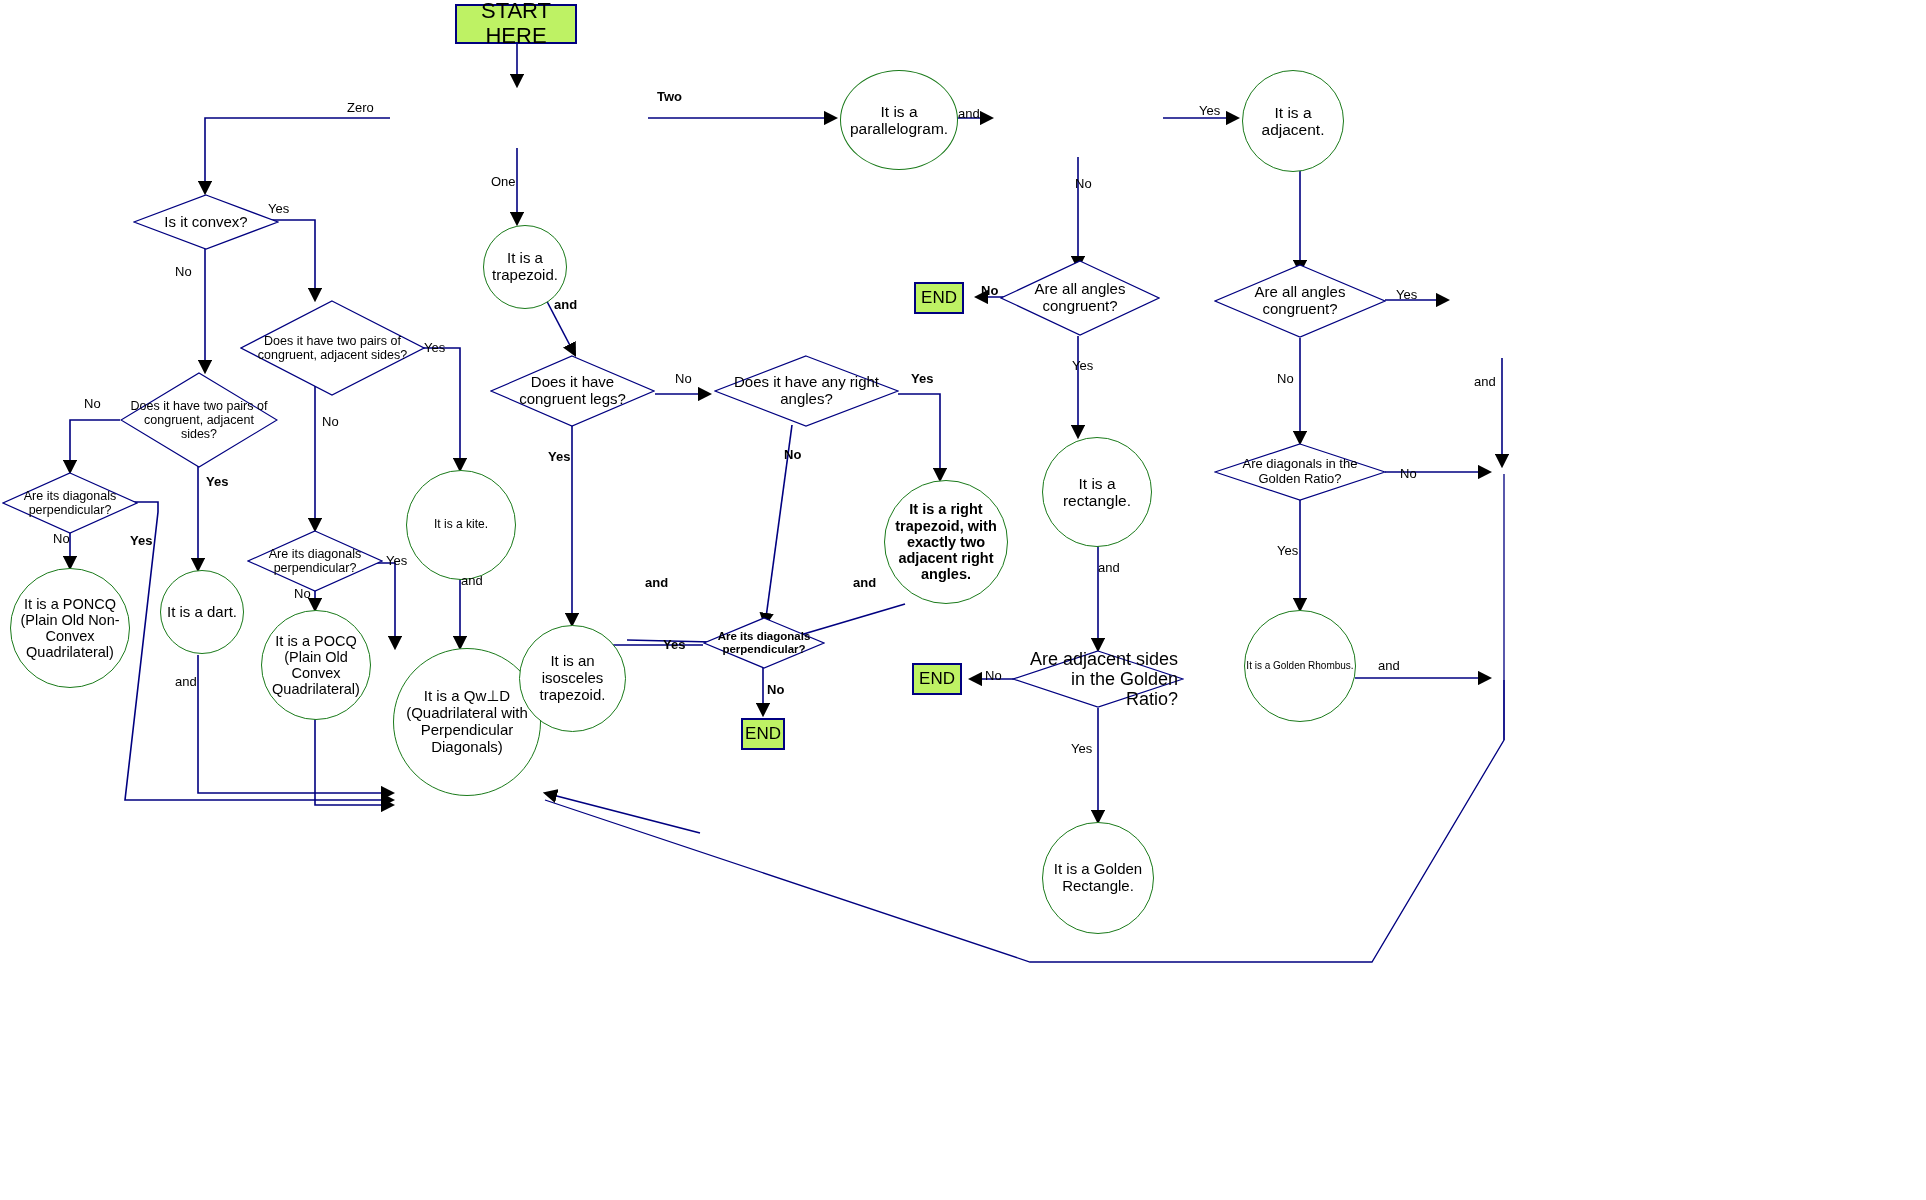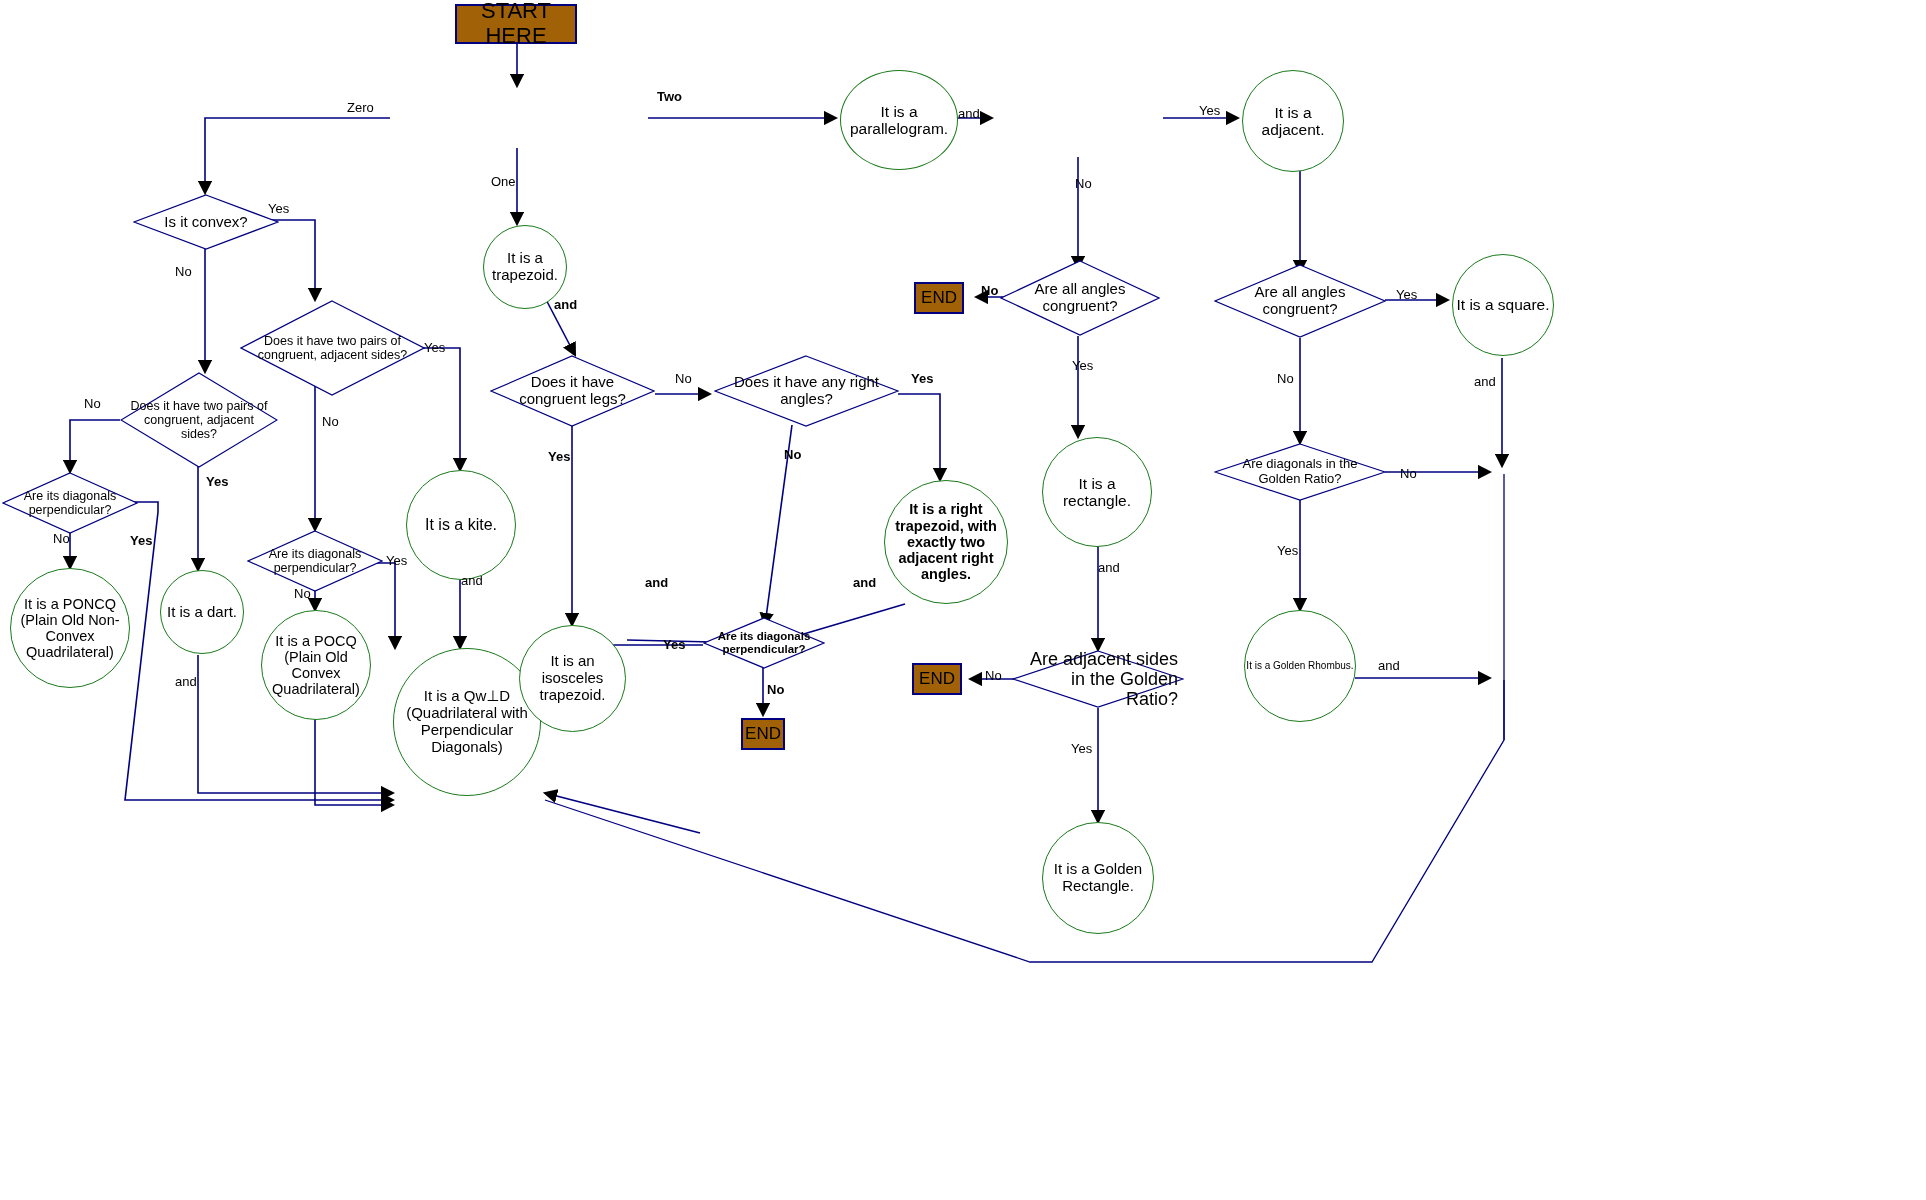--- a/index.html
+++ b/index.html
@@ -3,21 +3,21 @@
 <meta charset="utf-8">
 <style>
   html,body{margin:0;padding:0;background:#ffffff;}
   body{font-family:"Liberation Sans","DejaVu Sans",sans-serif;}
   #canvas{position:relative;width:1926px;height:1200px;background:#fff;overflow:hidden;}
   svg.edges{position:absolute;left:0;top:0;width:1926px;height:1200px;pointer-events:none;}
   .node{position:absolute;box-sizing:border-box;display:flex;align-items:center;justify-content:center;text-align:center;}
   .node .txt{display:block;width:100%;line-height:1.12;color:#000;}
 
   
-  .rect{border:2px solid #000080;background:#a16207;font-size:17px;color:#000;}
+  .rect{border:2px solid #000080;background:#bef264;font-size:17px;color:#000;}
   .rect.start{font-size:22px;}
   .rect.end{font-size:17px;}
 
   
   .circle{border:1.6px solid #1a7a1a;border-radius:50%;background:#fff;font-size:17px;color:#000;}
 
   
   .diamond{background:transparent;font-size:15px;color:#000;}
   .diamond .dshape{position:absolute;left:0;top:0;width:100%;height:100%;}
   .diamond .txt{position:relative;z-index:2;padding:0 6px;}
@@ -177,21 +177,21 @@
 
   <div class="node circle" style="left:160px;top:570px;width:84px;height:84px;">
     <span class="txt" style="font-size:15px;">It is a dart.</span>
   </div>
 
   <div class="node circle" style="left:261px;top:610px;width:110px;height:110px;">
     <span class="txt" style="font-size:14.5px;">It is a POCQ (Plain Old Convex Quadrilateral)</span>
   </div>
 
   <div class="node circle" style="left:406px;top:470px;width:110px;height:110px;">
-    <span class="txt" style="font-size:16px;">It is a kite.</span>
+    <span class="txt" style="font-size:12px;">It is a kite.</span>
   </div>
 
   <div class="node circle" style="left:393px;top:648px;width:148px;height:148px;">
     <span class="txt" style="font-size:15px;">It is a Qw⊥D (Quadrilateral with Perpendicular Diagonals)</span>
   </div>
 
   <div class="node circle" style="left:483px;top:225px;width:84px;height:84px;">
     <span class="txt" style="font-size:15px;">It is a trapezoid.</span>
   </div>
 
@@ -267,23 +267,20 @@
     <span class="txt" style="font-size:15px;">It is a Golden Rectangle.</span>
   </div>
 
   <div class="node diamond" style="left:1214px;top:264px;width:172px;height:74px;">
     <svg class="dshape" viewBox="0 0 172 74" preserveAspectRatio="none">
         <polygon points="86,1 171,37 86,73 1,37" fill="#fff" stroke="#000080" stroke-width="1.2"></polygon>
       </svg>
     <span class="txt" style="font-size:15px;">Are all angles congruent?</span>
   </div>
 
-  <div class="node circle" style="left:1452px;top:254px;width:102px;height:102px;">
-    <span class="txt" style="font-size:15.5px;">It is a square.</span>
-  </div>
 
   <div class="node diamond" style="left:1214px;top:443px;width:172px;height:58px;">
     <svg class="dshape" viewBox="0 0 172 58" preserveAspectRatio="none">
         <polygon points="86,1 171,29 86,57 1,29" fill="#fff" stroke="#000080" stroke-width="1.2"></polygon>
       </svg>
     <span class="txt" style="font-size:13px;">Are diagonals in the Golden Ratio?</span>
   </div>
 
   <div class="node circle" style="left:1244px;top:610px;width:112px;height:112px;">
     <span class="txt" style="font-size:10px;">It is a Golden Rhombus.</span>

